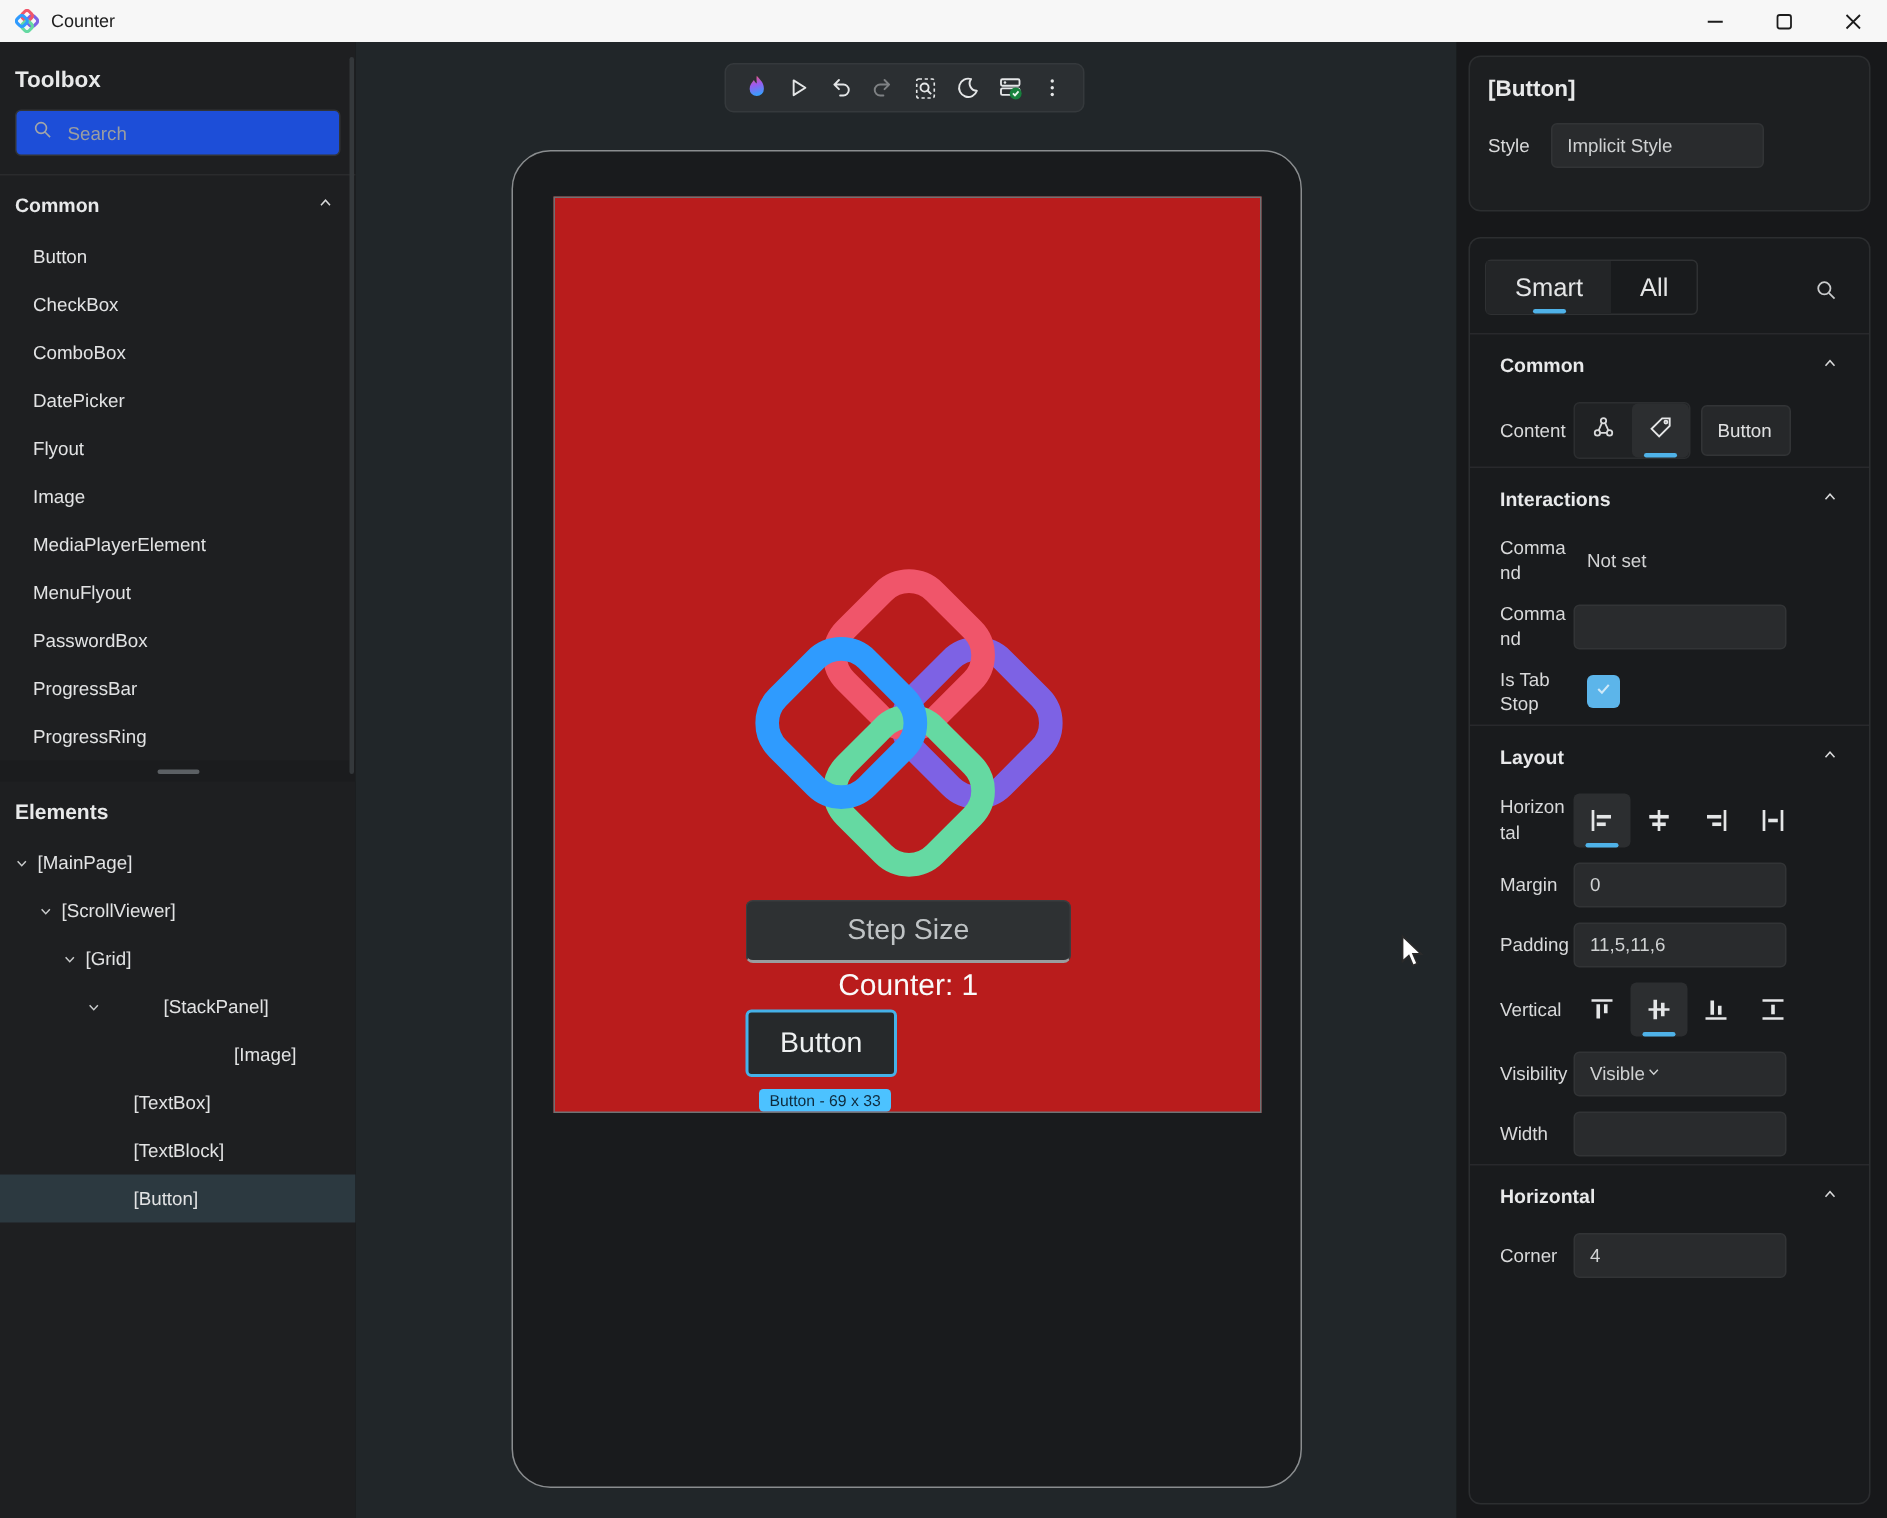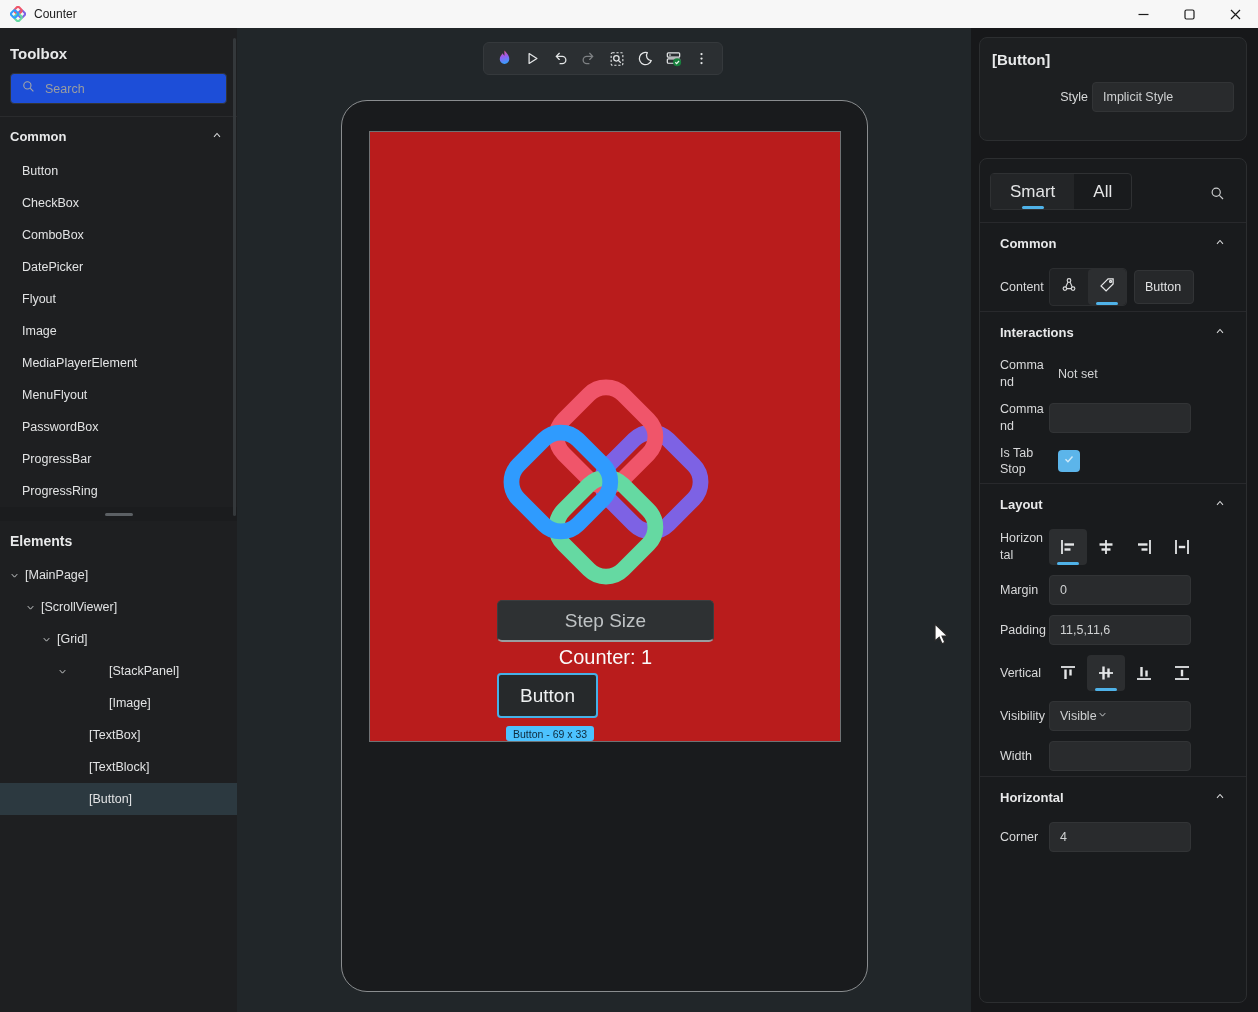--- a/index.html
+++ b/index.html
@@ -47,21 +47,21 @@
   .app-counter { position:absolute; left:127px; top:514px; width:217px; text-align:center; font-size:20px; color:#fafafa; }
   .app-button { position:absolute; left:127px; top:541px; width:101px; height:45px; background:#26292b; border:2px solid #45b1e8; border-radius:4px; display:flex; align-items:center; justify-content:center; font-size:19px; color:#eef0f1; }
   .sel-badge { position:absolute; left:136px; top:594px; height:15px; background:#4cc2ff; border-radius:3px; display:flex; align-items:center; padding:0 7px; font-size:10.5px; color:#0e2a3c; white-space:nowrap; }
   .cursor { position:absolute; left:693px; top:594px; }
 
   
   .right { width:287px; background:#17181a; flex-shrink:0; padding:9px 11px 0 8px; }
   .card { background:#1d1f21; border:1px solid #2c2e30; border-radius:8px; }
   .card1 { height:104px; padding:13px 12px; margin-bottom:17px; }
   .insp-title { font-size:15px; font-weight:bold; margin-bottom:14px; }
-  .style-row { display:flex; align-items:center; gap:4px;justify-content:flex-end; }
+  .style-row { display:flex; align-items:center; gap:14px; }
   .style-row .lbl { font-size:12.5px; color:#d8d9da; }
   .card2 { height:845px; background:#191b1d; position:relative; overflow:hidden; }
   .tabwrap { margin:14px 10px 12px 10px; display:inline-flex; border:1px solid #2f3133; border-radius:4px; height:37px; }
   .tab { padding:0 19px; display:flex; align-items:center; font-size:17px; color:#e4e5e6; position:relative; }
   .tab.active { background:#232527; }
   .tab.active .underline { position:absolute; bottom:0; left:50%; transform:translateX(-50%); width:22px; height:3px; border-radius:2px; background:#4fb2e8; }
   .card2 .srch-ico { position:absolute; right:20px; top:26px; }
   .pdivider { height:1px; background:#28292c; }
   .psec-head { display:flex; align-items:center; justify-content:space-between; padding:13px 20px 12px 20px; font-size:13px; font-weight:bold; }
   .prow { display:flex; align-items:center; padding:5px 16px 5px 20px; min-height:40px; }
@@ -181,21 +181,21 @@
             <span style="margin-left: 5px;">[Grid]</span>
           </div>
           <div class="tree-row" style="padding-left: 56px;">
             <span class="tree-chev">
               <svg width="11" height="11" viewBox="0 0 20 20">
                 <path d="M5 7.5 L10 13 L15 7.5" fill="none" stroke="#c8cacb" stroke-width="1.8"></path>
               </svg>
             </span>
             <span style="margin-left: 5px; padding-left: 36px;">[StackPanel]</span>
           </div>
-          <div class="tree-row" style="padding-left: 92px;">
+          <div class="tree-row" style="padding-left: 92px; margin-left: 47px;">
             <span style="width: 12px; flex-shrink: 0;"></span>
             <span style="margin-left: 5px;">[Image]</span>
           </div>
           <div class="tree-row" style="padding-left: 72px;">
             <span style="width: 12px; flex-shrink: 0;"></span>
             <span style="margin-left: 5px;">[TextBox]</span>
           </div>
           <div class="tree-row" style="padding-left: 72px;">
             <span style="width: 12px; flex-shrink: 0;"></span>
             <span style="margin-left: 5px;">[TextBlock]</span>

